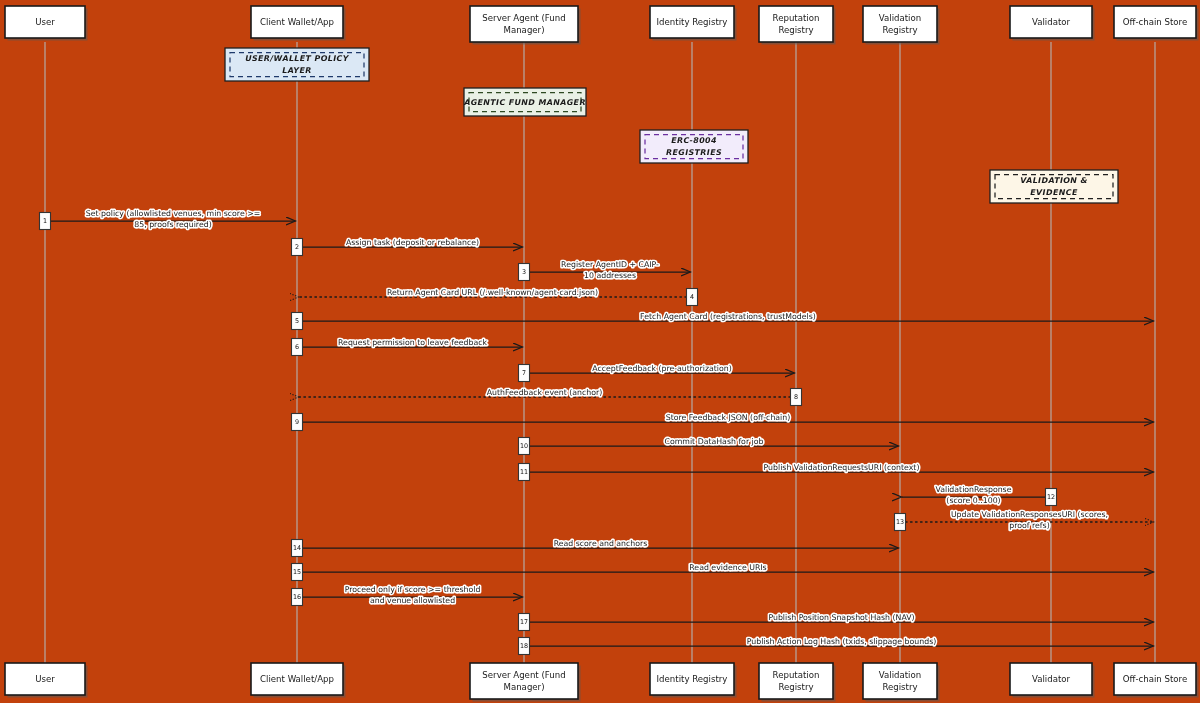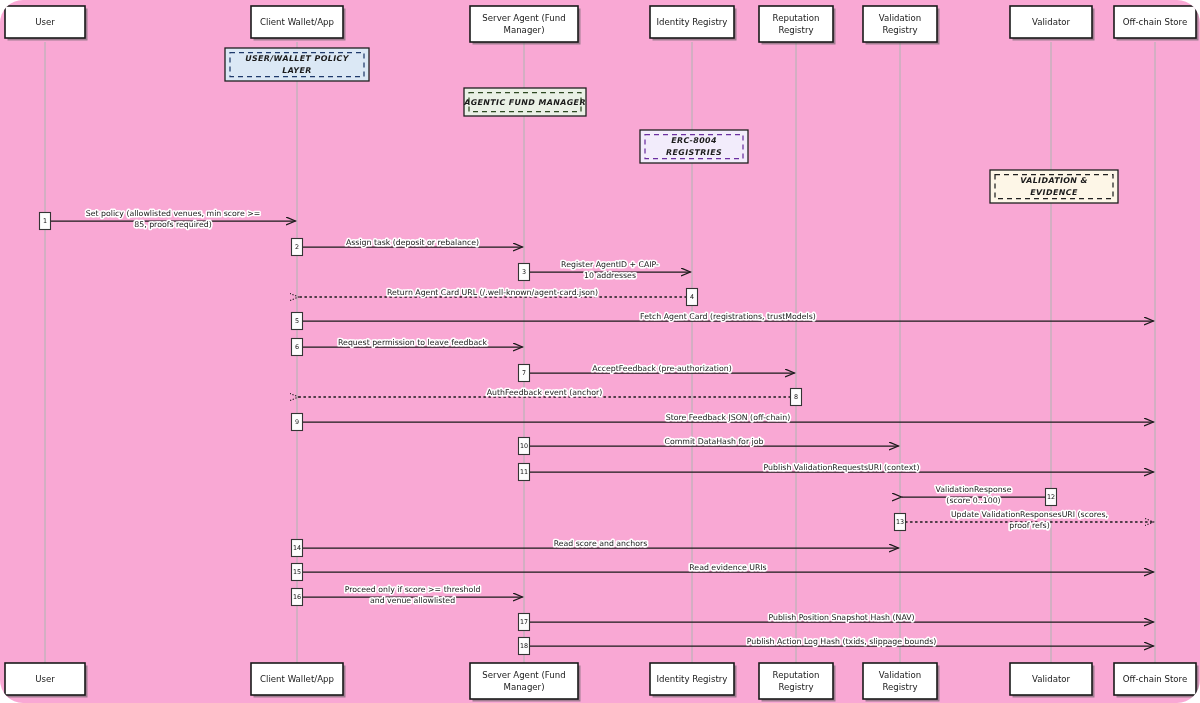--- a/index.html
+++ b/index.html
@@ -8,22 +8,21 @@
     background: #ffffff;
   }
   body {
     font-family: "DejaVu Sans", sans-serif;
   }
   #diagram-root {
     position: relative;
     width: 1200px;
     height: 703px;
     overflow: hidden;
-    background: #f9a8d4;
-    border-radius: 23px;
+    background: #c2410c;
   }
   svg#seq {
     position: absolute;
     top: 0;
     left: 0;
     width: 1200px;
     height: 703px;
   }
   .actor-box {
     fill: #ffffff;

